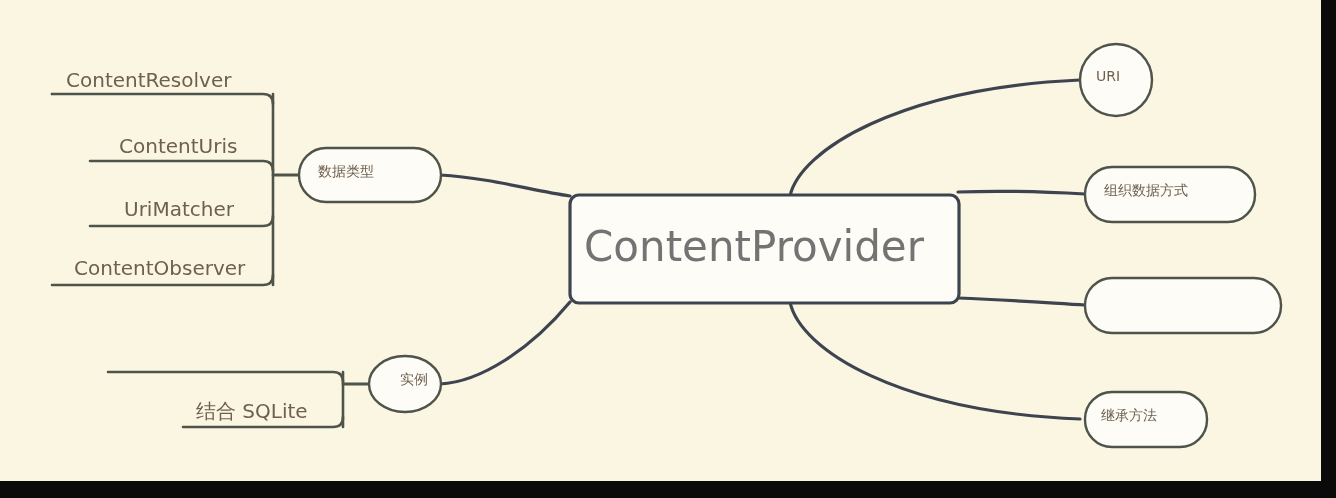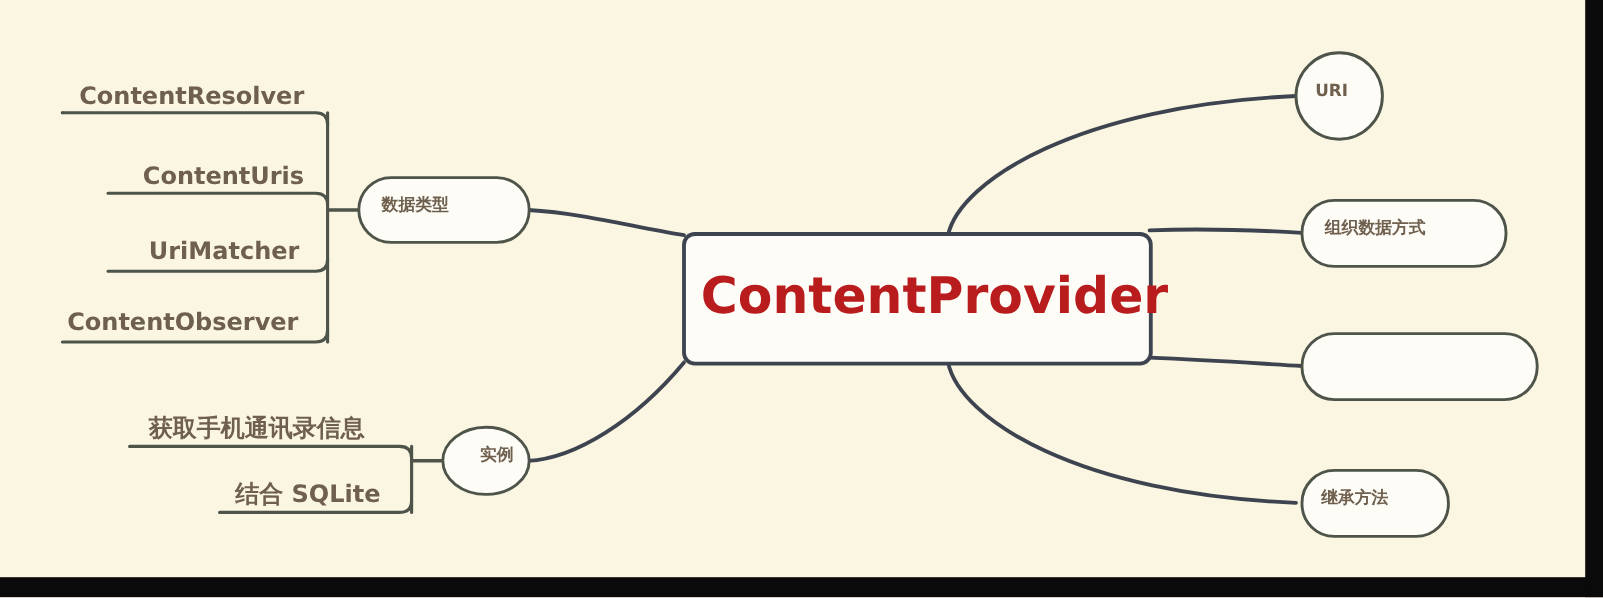--- a/index.html
+++ b/index.html
@@ -37,25 +37,24 @@
     top: 0;
     width: 15px;
     height: 498px;
   }
   .node-label {
     position: absolute;
     color: #6f5f4d;
     white-space: nowrap;
     line-height: 1;
     pointer-events: auto;
-    font-weight: bold;
   }
   .center-label {
     font-size: 42px;
-    color: #b91c1c;
+    color: #737373;
   }
   .pill-label {
     font-size: 14px;
   }
   .leaf-label {
     font-size: 20px;
   }
 </style>
 </head>
 <body>
@@ -110,25 +109,24 @@
     <rect x="1085" y="167" width="170" height="55" rx="27" ry="27" fill="#fdfcf7" stroke="#4e5449" stroke-width="2.4"></rect>
     <rect x="1085" y="278" width="196" height="55" rx="27" ry="27" fill="#fdfcf7" stroke="#4e5449" stroke-width="2.4"></rect>
     <rect x="1085" y="392" width="122" height="55" rx="27" ry="27" fill="#fdfcf7" stroke="#4e5449" stroke-width="2.4"></rect>
   </svg>
 
   <div class="node-label center-label" style="left:584px; top:226px;">ContentProvider</div>
 
   <div class="node-label leaf-label" style="left:66px; top:70px;">ContentResolver</div>
   <div class="node-label leaf-label" style="left:119px; top:136px;">ContentUris</div>
   <div class="node-label leaf-label" style="left:124px; top:199px;">UriMatcher</div>
-  <div class="node-label leaf-label" style="left:56px; top:258px;">ContentObserver</div>
+  <div class="node-label leaf-label" style="left:74px; top:258px;">ContentObserver</div>
 
   <div class="node-label pill-label" style="left:318px; top:164px;">数据类型</div>
 
-  <div class="node-label leaf-label" style="left:124px; top:346px;">获取手机通讯录信息</div>
   <div class="node-label leaf-label" style="left:196px; top:401px;text-align:center;">结合 SQLite</div>
 
   <div class="node-label pill-label" style="left:400px; top:372px;">实例</div>
 
   <div class="node-label pill-label" style="left:1096px; top:69px;">URI</div>
   <div class="node-label pill-label" style="left:1104px; top:183px;">组织数据方式</div>
   <div class="node-label pill-label" style="left:1101px; top:408px;">继承方法</div>
 
   <div class="frame-edge" id="frame-bottom"></div>
   <div class="frame-edge" id="frame-right"></div>

